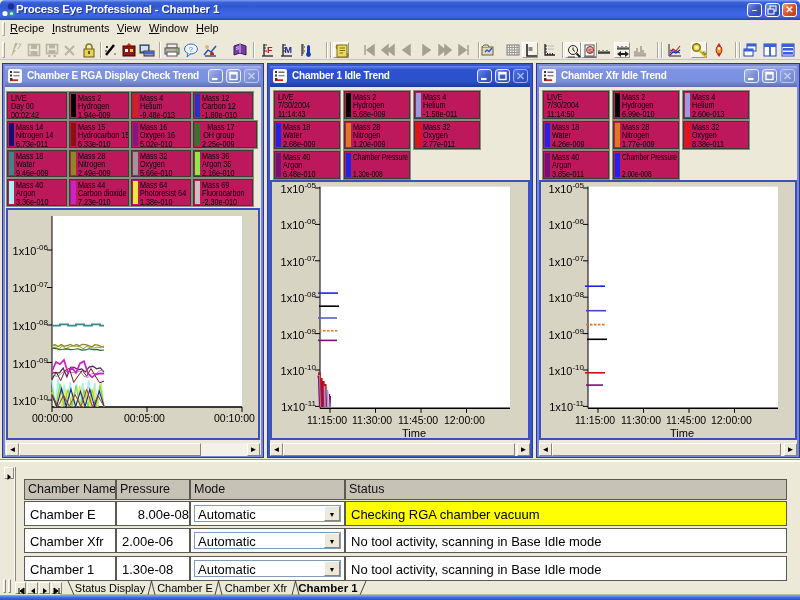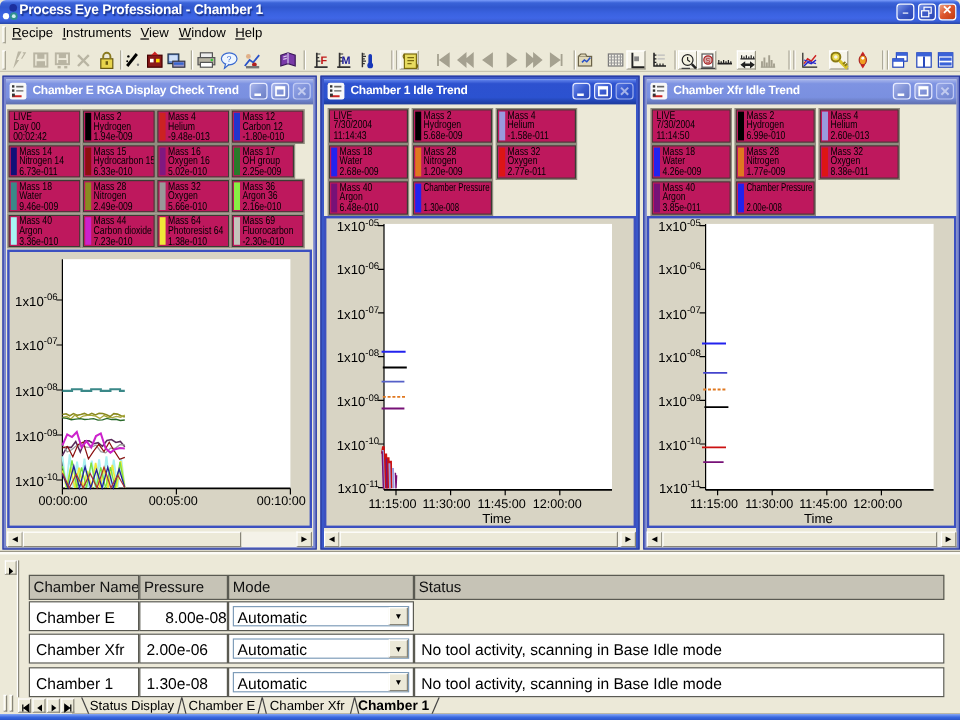--- a/index.html
+++ b/index.html
@@ -322,21 +322,21 @@
       <span class="ctext" style="left:8px;">Mass 14<br>Nitrogen 14<br>6.73e-011</span>
     </div>
     <div class="abs cell" style="left:64px;top:55px;width:60px;height:27px;">
       <span class="cbar" style="background:#8b1010;"></span>
       <span class="ctext" style="left:8px;">Mass 15<br>Hydrocarbon 15<br>6.33e-010</span>
     </div>
     <div class="abs cell" style="left:126px;top:55px;width:60px;height:27px;">
       <span class="cbar" style="background:#801880;"></span>
       <span class="ctext" style="left:8px;">Mass 16<br>Oxygen 16<br>5.02e-010</span>
     </div>
-    <div class="abs cell" style="left:188px;top:55px;width:52px;height:27px;">
+    <div class="abs cell" style="left:188px;top:55px;width:64px;height:27px;text-align:right;">
       <span class="cbar" style="background:#2a7a2a;"></span>
       <span class="ctext" style="left:8px;">Mass 17<br>OH group<br>2.25e-009</span>
     </div>
     <div class="abs cell" style="left:2px;top:84px;width:60px;height:27px;">
       <span class="cbar" style="background:#3a8888;"></span>
       <span class="ctext" style="left:8px;">Mass 18<br>Water<br>9.46e-009</span>
     </div>
     <div class="abs cell" style="left:64px;top:84px;width:60px;height:27px;">
       <span class="cbar" style="background:#8a8a20;"></span>
       <span class="ctext" style="left:8px;">Mass 28<br>Nitrogen<br>2.49e-009</span>
@@ -619,20 +619,21 @@
     <div class="abs" style="left:14px;top:7px;width:2px;height:114px;border-left:1px solid #fff;border-right:1px solid #8a877a;"></div>
     <div class="hdrcell" style="left:24px;top:19px;width:92px;height:21px;">Chamber Name</div>
     <div class="hdrcell" style="left:116px;top:19px;width:74px;height:21px;">Pressure</div>
     <div class="hdrcell" style="left:190px;top:19px;width:155px;height:21px;">Mode</div>
     <div class="hdrcell" style="left:345px;top:19px;width:442px;height:21px;">Status</div>
     <div class="rowcell" style="left:24px;top:41px;width:92px;height:25px;padding-top:5px;">Chamber E</div>
     <div class="rowcell" style="left:116px;top:41px;width:74px;height:25px;padding-top:5px;text-align:right;">8.00e-08</div>
     <div class="rowcell" style="left:190px;top:41px;width:155px;height:25px;">
       <div style="position:absolute;left:3px;top:3px;right:3px;bottom:3px;border:1px solid #7f9db9;background:#fff;font-size:13px;padding:1px 0 0 3px;">Automatic<span style="position:absolute;right:0;top:0;bottom:0;width:16px;background:#ece9d8;border:1px solid #fff;border-right-color:#888578;border-bottom-color:#888578;font-size:7px;text-align:center;line-height:16px;">▼</span></div>
     </div>
+    <div class="rowcell" style="left:345px;top:41px;width:442px;height:25px;background:#ffff00;padding-top:5px;">Checking RGA chamber vacuum</div>
     <div class="rowcell" style="left:24px;top:68px;width:92px;height:25px;padding-top:5px;">Chamber Xfr</div>
     <div class="rowcell" style="left:116px;top:68px;width:74px;height:25px;padding-top:5px;">2.00e-06</div>
     <div class="rowcell" style="left:190px;top:68px;width:155px;height:25px;">
       <div style="position:absolute;left:3px;top:3px;right:3px;bottom:3px;border:1px solid #7f9db9;background:#fff;font-size:13px;padding:1px 0 0 3px;">Automatic<span style="position:absolute;right:0;top:0;bottom:0;width:16px;background:#ece9d8;border:1px solid #fff;border-right-color:#888578;border-bottom-color:#888578;font-size:7px;text-align:center;line-height:16px;">▼</span></div>
     </div>
     <div class="rowcell" style="left:345px;top:68px;width:442px;height:25px;background:#ffffff;padding-top:5px;">No tool activity, scanning in Base Idle mode</div>
     <div class="rowcell" style="left:24px;top:96px;width:92px;height:25px;padding-top:5px;">Chamber 1</div>
     <div class="rowcell" style="left:116px;top:96px;width:74px;height:25px;padding-top:5px;">1.30e-08</div>
     <div class="rowcell" style="left:190px;top:96px;width:155px;height:25px;">
       <div style="position:absolute;left:3px;top:3px;right:3px;bottom:3px;border:1px solid #7f9db9;background:#fff;font-size:13px;padding:1px 0 0 3px;">Automatic<span style="position:absolute;right:0;top:0;bottom:0;width:16px;background:#ece9d8;border:1px solid #fff;border-right-color:#888578;border-bottom-color:#888578;font-size:7px;text-align:center;line-height:16px;">▼</span></div>

